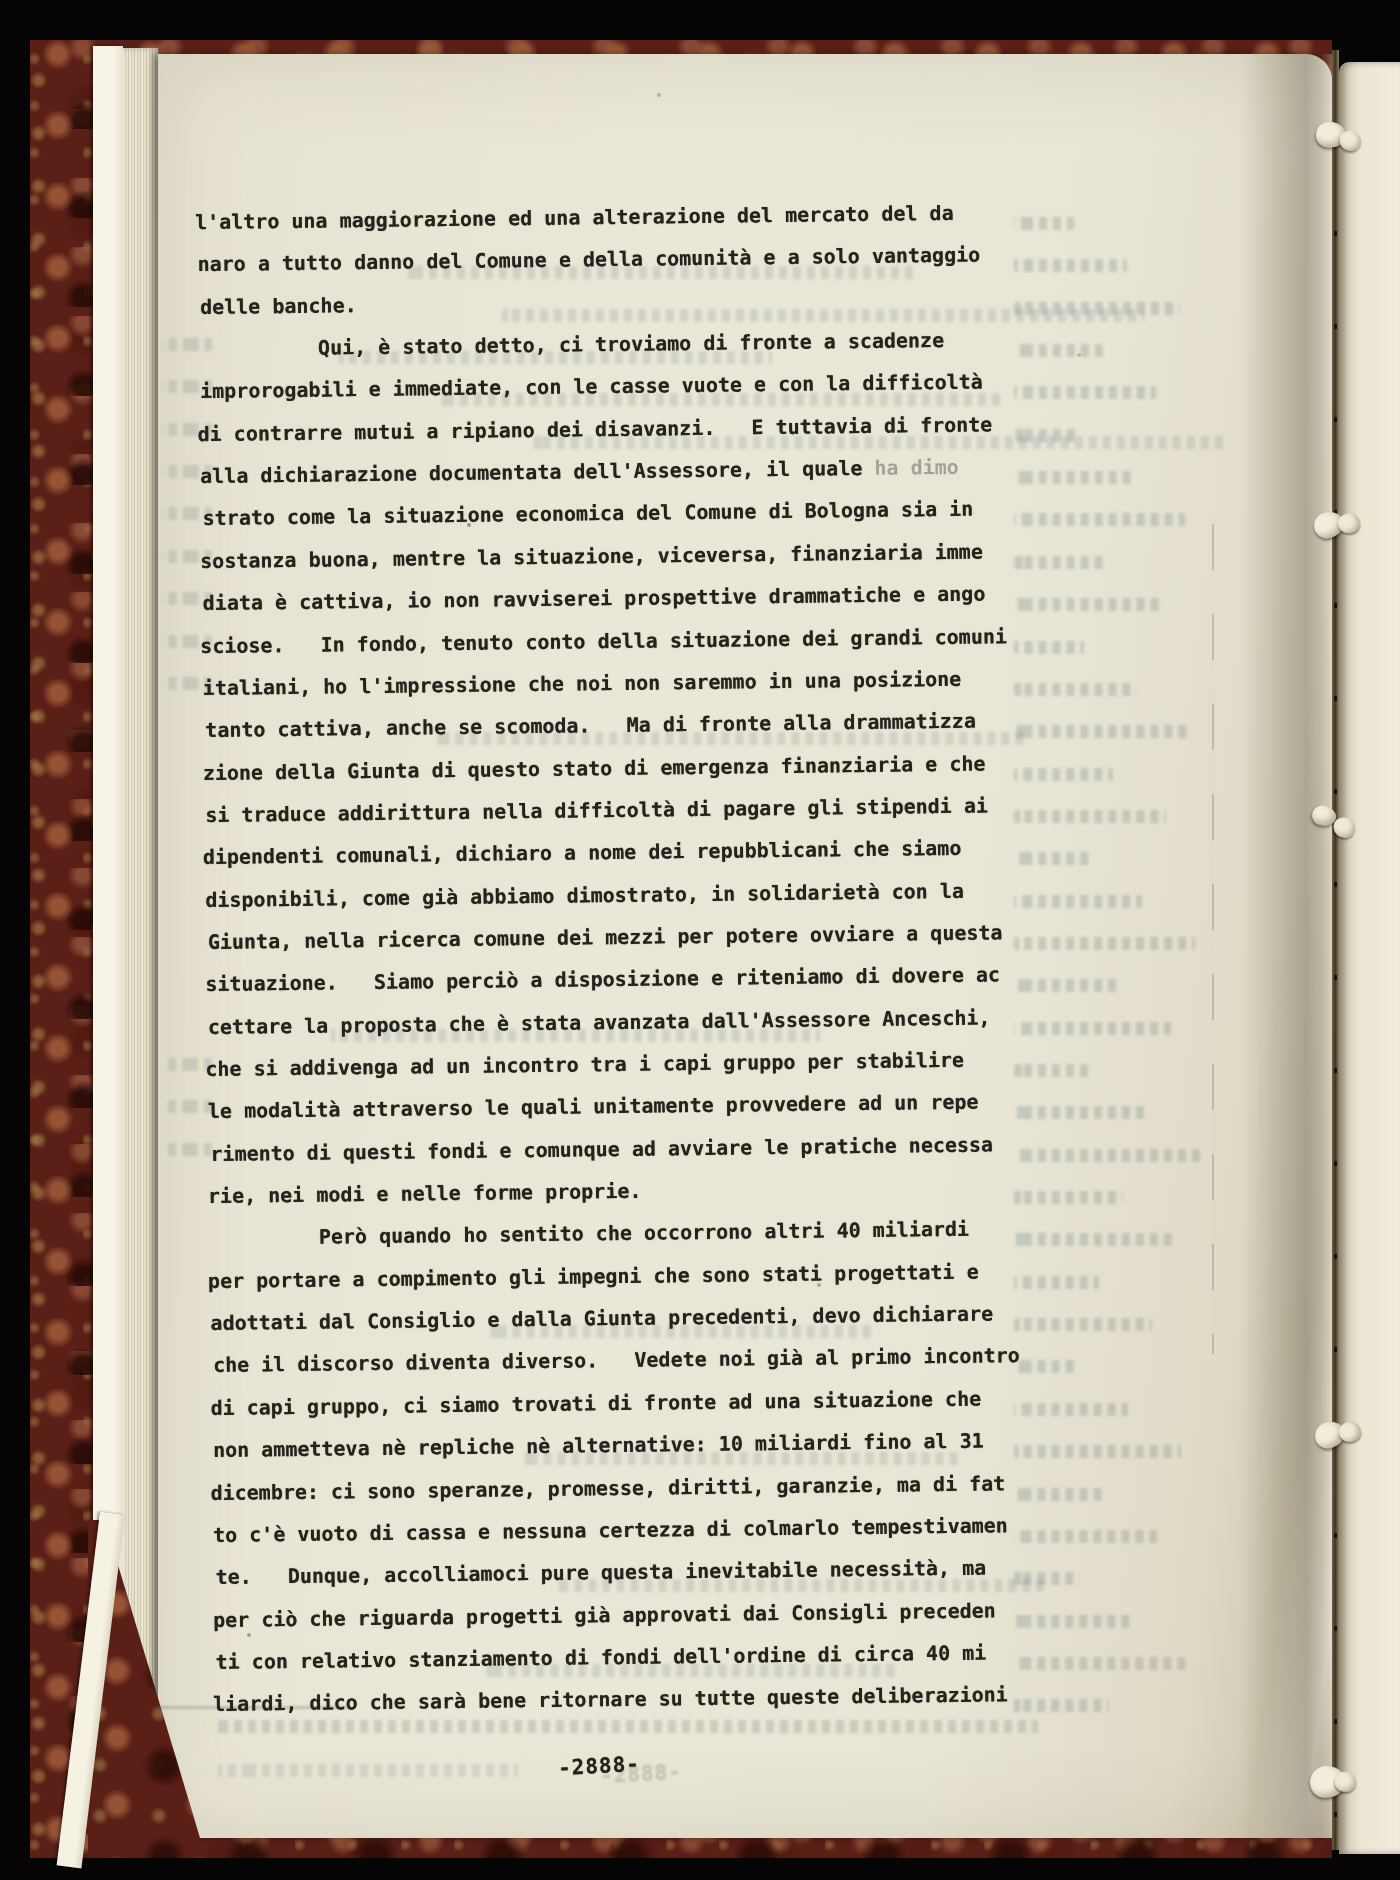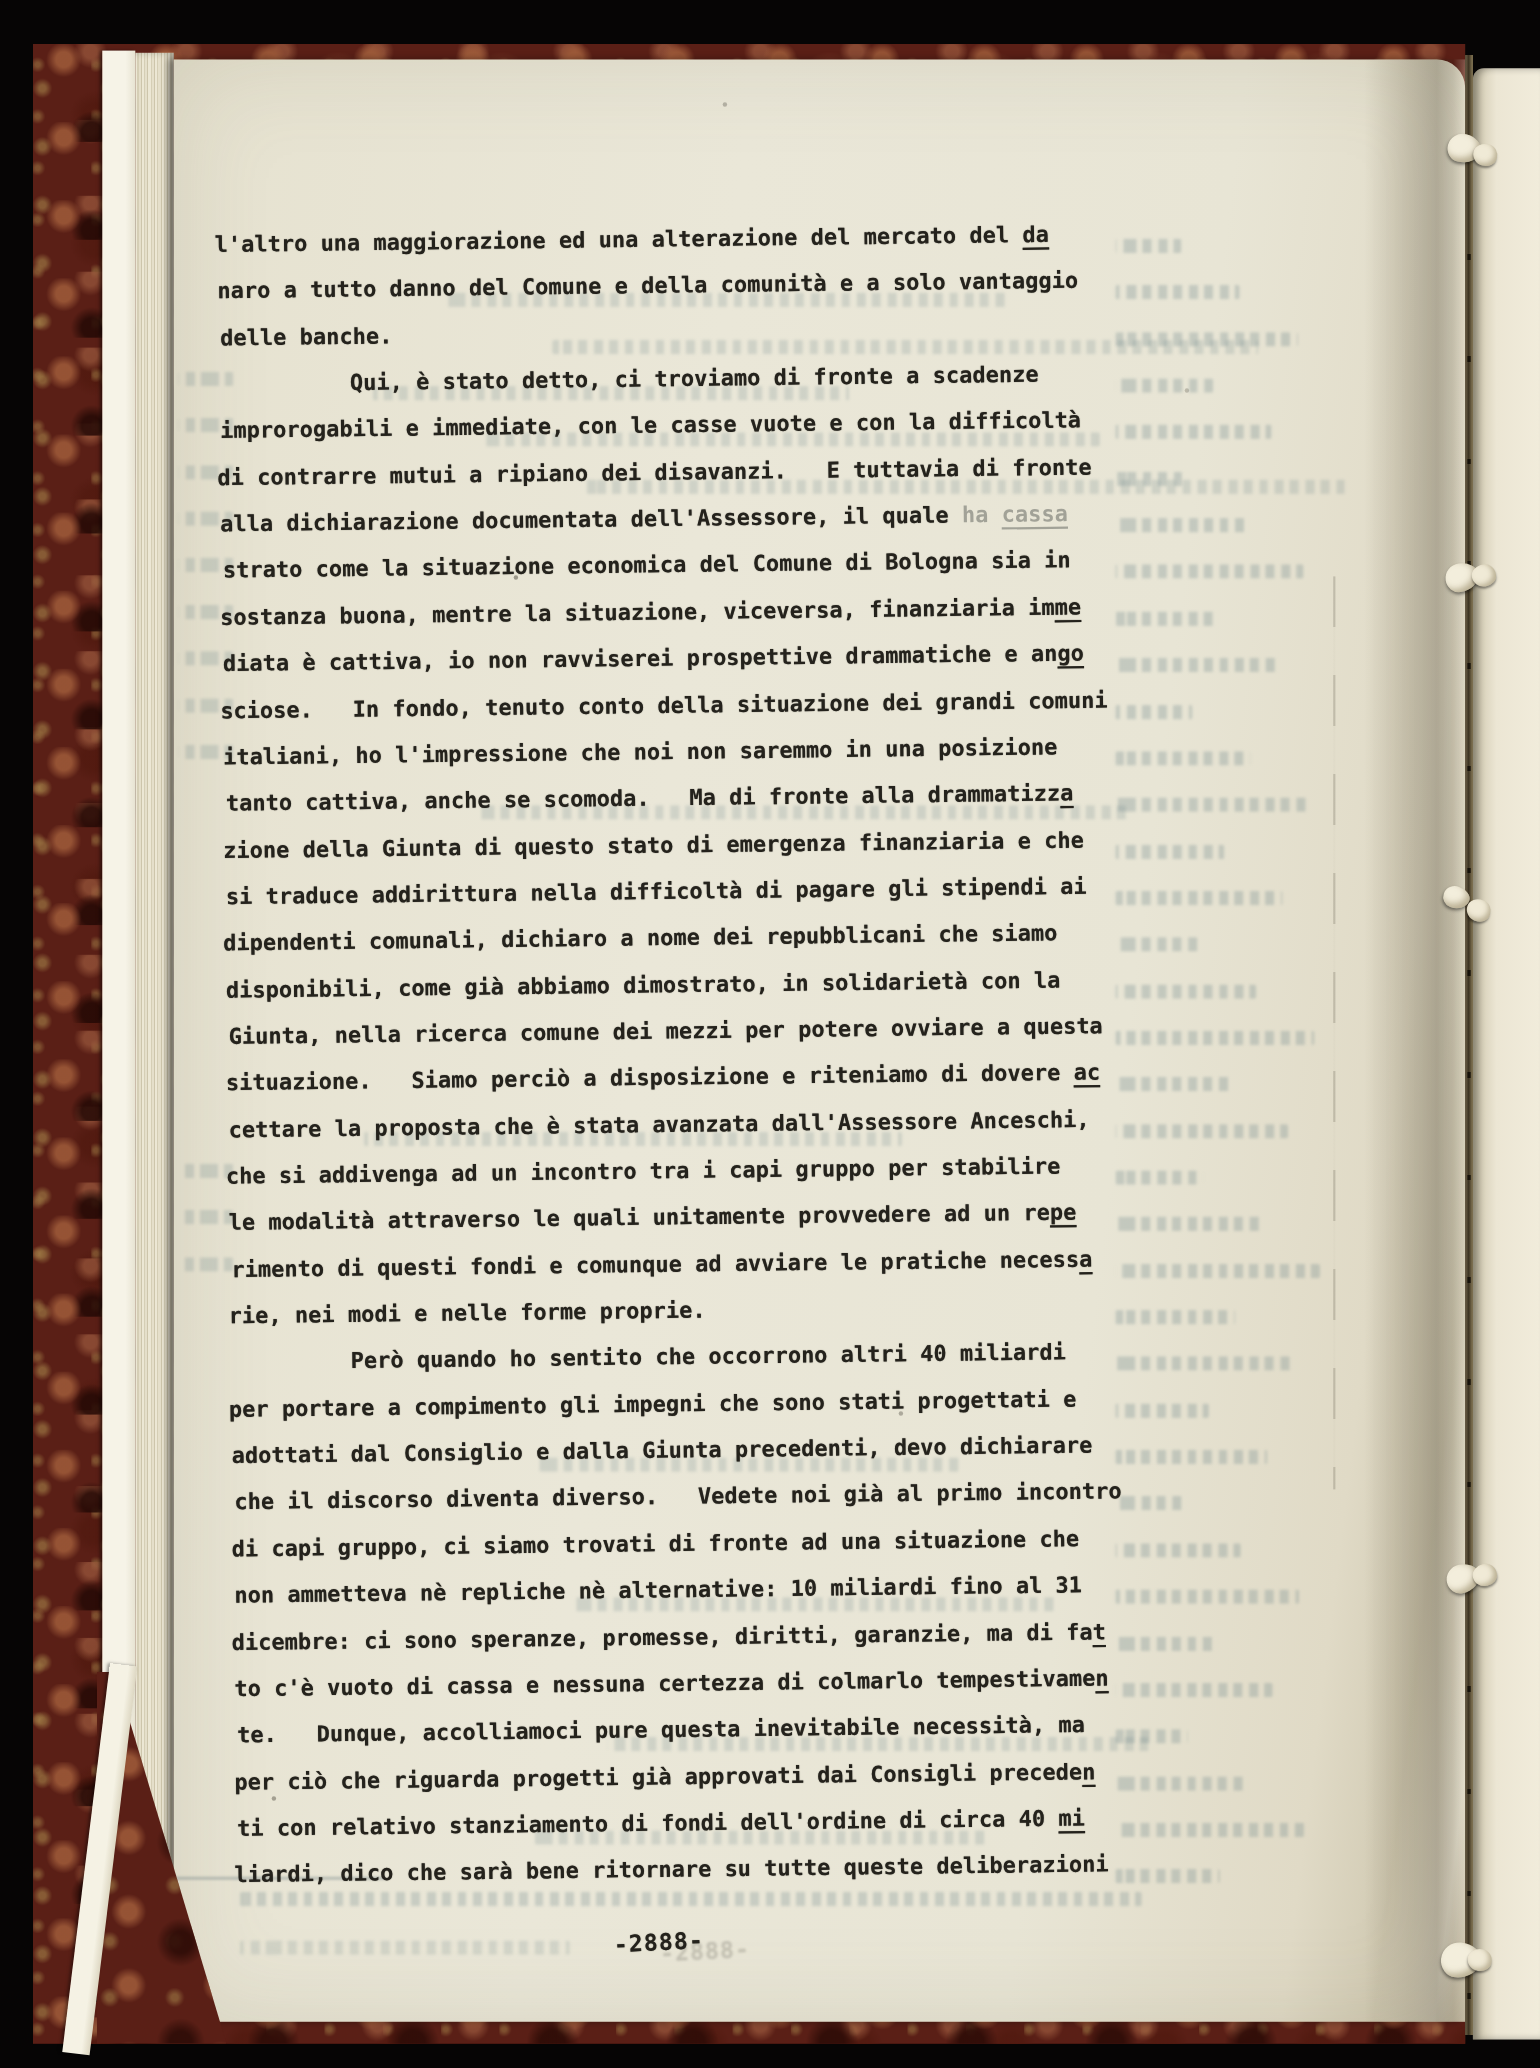--- a/index.html
+++ b/index.html
@@ -62,21 +62,21 @@
   .text-block{
     position:absolute;left:206px;top:0;width:830px;height:1880px;z-index:8;
     transform:rotate(-0.7deg);transform-origin:415px 950px;
   }
   .tline{
     position:absolute;white-space:pre;
     font:700 20px/26px "DejaVu Sans Mono","Liberation Mono",monospace;
     color:#24221c;letter-spacing:0;
     text-shadow:0 0 1px rgba(35,33,27,.6);
   }
-  .tline .u{text-decoration:underline;text-decoration-thickness:2px;text-underline-offset:5px;}
+  .tline .u{text-decoration-thickness:2px;text-underline-offset:5px;}
   .tline .f{color:rgba(55,60,58,.4);text-shadow:none;}
   .pagenum{
     position:absolute;left:558px;top:1754px;z-index:8;
     font:700 21px "DejaVu Sans Mono","Liberation Mono",monospace;
     color:#24221c;letter-spacing:1px;transform:rotate(-3deg);
     text-shadow:0 0 1px rgba(35,33,27,.6);
   }
   .pagenum.echo{left:600px;top:1762px;opacity:.18;filter:blur(1px);}
   
   .gutter-shade{
@@ -203,21 +203,21 @@
     </div>
 </div>
 
 <div class="text-block" id="textblock">
     <div class="tline" style="top: 204px; left: -2px;"><span>l'altro una maggiorazione ed una alterazione del mercato del </span><span class="u">da</span></div>
     <div class="tline" style="top: 246.35px; left: 0px;"><span>naro a tutto danno del Comune e della comunità e a solo vantaggio</span></div>
     <div class="tline" style="top: 288.7px; left: 2px;"><span>delle banche.</span></div>
     <div class="tline" style="top: 331.05px; left: -1px;"><span>          Qui, è stato detto, ci troviamo di fronte a scadenze</span></div>
     <div class="tline" style="top: 373.4px; left: 1px;"><span>improrogabili e immediate, con le casse vuote e con la difficoltà</span></div>
     <div class="tline" style="top: 415.75px; left: -2px;"><span>di contrarre mutui a ripiano dei disavanzi.   E tuttavia di fronte</span></div>
-    <div class="tline" style="top: 458.1px; left: 0px;"><span>alla dichiarazione documentata dell'Assessore, il quale </span><span class="f">ha </span><span class="u f">cassa</span></div>
+    <div class="tline" style="top: 458.1px; left: 0px;"><span>alla dichiarazione documentata dell'Assessore, il quale </span><span class="f">ha </span><span class="u f">dimo</span></div>
     <div class="tline" style="top: 500.45px; left: 2px;"><span>strato come la situazione economica del Comune di Bologna sia in</span></div>
     <div class="tline" style="top: 542.8px; left: -1px;"><span>sostanza buona, mentre la situazione, viceversa, finanziaria im</span><span class="u">me</span></div>
     <div class="tline" style="top: 585.15px; left: 1px;"><span>diata è cattiva, io non ravviserei prospettive drammatiche e an</span><span class="u">go</span></div>
     <div class="tline" style="top: 627.5px; left: -2px;"><span>sciose.   In fondo, tenuto conto della situazione dei grandi comuni</span></div>
     <div class="tline" style="top: 669.85px; left: 0px;"><span>italiani, ho l'impressione che noi non saremmo in una posizione</span></div>
     <div class="tline" style="top: 712.2px; left: 2px;"><span>tanto cattiva, anche se scomoda.   Ma di fronte alla drammatizz</span><span class="u">a</span></div>
     <div class="tline" style="top: 754.55px; left: -1px;"><span>zione della Giunta di questo stato di emergenza finanziaria e che</span></div>
     <div class="tline" style="top: 796.9px; left: 1px;"><span>si traduce addirittura nella difficoltà di pagare gli stipendi ai</span></div>
     <div class="tline" style="top: 839.25px; left: -2px;"><span>dipendenti comunali, dichiaro a nome dei repubblicani che siamo</span></div>
     <div class="tline" style="top: 881.6px; left: 0px;"><span>disponibili, come già abbiamo dimostrato, in solidarietà con la</span></div>

